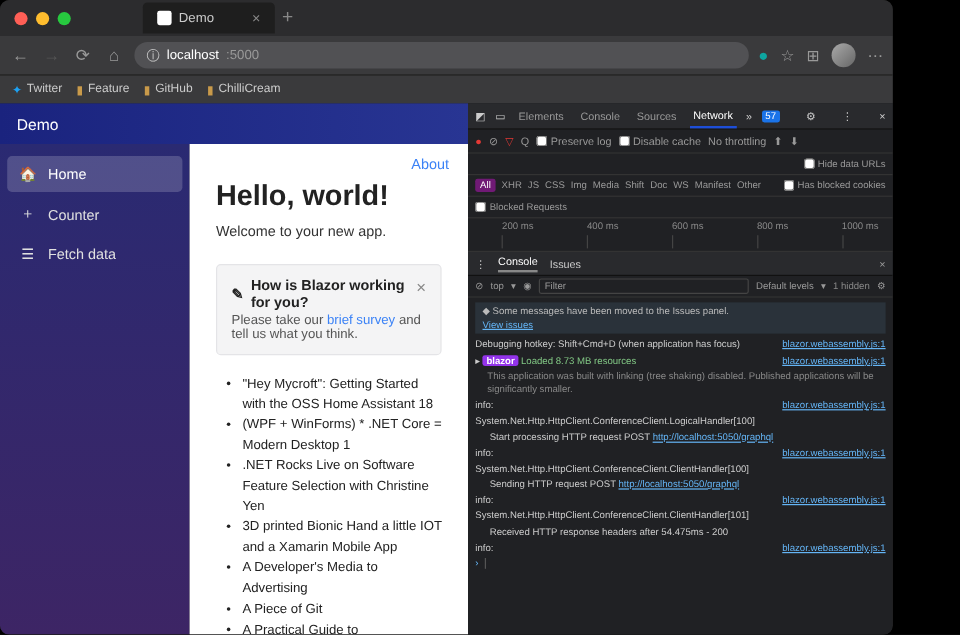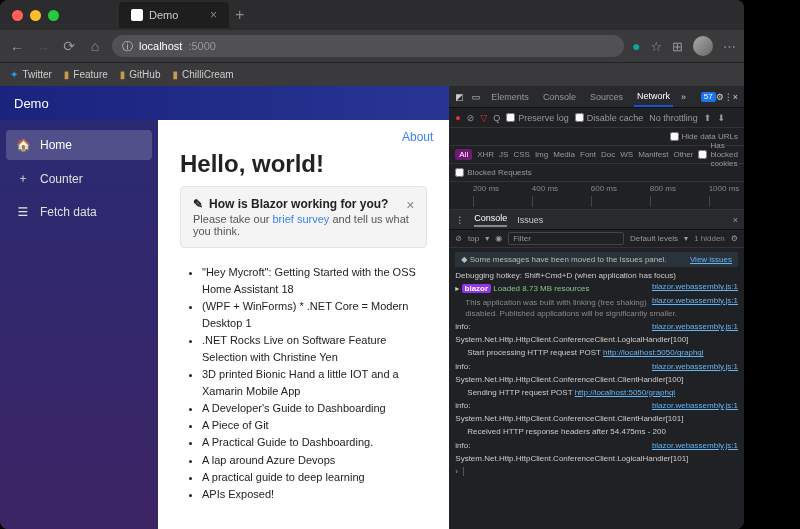--- a/index.html
+++ b/index.html
@@ -46,41 +46,41 @@
 .survey-title { font-size: 12px; font-weight: 600; color: #222; display: flex; align-items: center; gap: 6px; }
 .survey-sub { font-size: 11px; color: #555; margin-top: 2px; }
 .survey-sub a { color: #3b82f6; text-decoration: none; }
 .survey-close { float: right; color: #888; font-size: 14px; }
 ul.posts { list-style: disc; padding-left: 22px; font-size: 11px; color: #222; line-height: 1.55; }
 
 .devtools { flex: 1; background: #202124; display: flex; flex-direction: column; color: #ccc; font-size: 9px; font-family: Menlo, Consolas, monospace; }
 .dt-tabs { height: 22px; background: #292a2d; display: flex; align-items: center; gap: 8px; padding: 0 6px; border-bottom: 1px solid #111; }
 .dt-tab { color: #999; padding: 4px 3px; font-size: 9px; }
 .dt-tab.active { color: #fff; border-bottom: 2px solid #1d4ed8; }
-.dt-gear { margin-left: auto; display: flex; gap: 0; }
+.dt-gear { margin-left: auto; display: flex; gap: 22px; }
 .dt-toolbar { height: 20px; display: flex; align-items: center; padding: 0 6px; gap: 6px; border-bottom: 1px solid #333; font-size: 9px; color: #999; }
 .cb { display: flex; align-items: center; gap: 3px; }
 .cb input { width: 9px; height: 9px; }
 .filter-row { height: 18px; display: flex; align-items: center; padding: 0 6px; gap: 5px; border-bottom: 1px solid #333; font-size: 8px; color: #999; }
 .filter-row .sel { background: #701a75; color: #fff; padding: 1px 4px; border-radius: 2px; }
 .waterfall { height: 28px; border-bottom: 1px solid #333; position: relative; }
 .waterfall .tick { position: absolute; top: 2px; color: #888; font-size: 8px; }
 .waterfall .line { position: absolute; top: 14px; bottom: 2px; width: 1px; background: #444; }
 .console-tabs { height: 20px; background: #292a2d; display: flex; align-items: center; padding: 0 6px; gap: 10px; border-bottom: 1px solid #111; font-size: 9px; }
 .console-tabs .t.active { color: #fff; border-bottom: 2px solid #888; padding-bottom: 2px; }
 .console-tabs .close { margin-left: auto; color: #999; }
 .console-filter { height: 18px; display: flex; align-items: center; padding: 0 6px; gap: 6px; border-bottom: 1px solid #333; font-size: 8px; color: #999; }
 .console-out { flex: 1; overflow: hidden; padding: 4px 6px; font-size: 8px; line-height: 1.4; }
 .cline { margin-bottom: 2px; }
 .clink { color: #64b5f6; text-decoration: underline; }
 .cblazor { background: #9333ea; color: #fff; padding: 0 3px; border-radius: 2px; font-weight: 600; }
 .cgood { color: #81c784; }
 .cwarn { color: #ccc; }
 .cgray { color: #888; }
-.issues-banner { background: #2a323a; color: #bbb; padding: 2px 6px; display: flex; justify-content: space-between; font-size: 8px; margin-bottom: 3px; }
+.issues-banner { background: #2a323a; color: #bbb; padding: 2px 6px; display: flex; justify-content: space-between; font-size: 8px; margin-bottom: 3px; flex-direction: column; }
 .prompt { color: #64b5f6; }
 .badge { background: #1a73e8; color: #fff; font-size: 8px; padding: 0 3px; border-radius: 2px; }
 </style>
 </head>
 <body>
 
 <div class="window">
 
   <div class="titlebar">
     <div class="traffic">
@@ -152,34 +152,35 @@
             </div>
           <div class="nav-item">
               <span class="nav-icon">☰</span>
               <span>Fetch data</span>
             </div>
         </div>
         <div class="content">
           <a class="about">About</a>
           <div class="main-pad">
             <h1>Hello, world!</h1>
+            <div class="sub">Welcome to your new app.</div>
             <div class="survey">
               <span class="survey-close">×</span>
               <div class="survey-title">
                   <span>✎</span>
                   <span>How is Blazor working for you?</span>
                 </div>
               <div class="survey-sub"><span>Please take our </span><a>brief survey</a><span> and tell us what you think.</span></div>
             </div>
             <ul class="posts" id="posts-list">
                 <li>"Hey Mycroft": Getting Started with the OSS Home Assistant 18</li>
                 <li>(WPF + WinForms) * .NET Core = Modern Desktop 1</li>
                 <li>.NET Rocks Live on Software Feature Selection with Christine Yen</li>
                 <li>3D printed Bionic Hand a little IOT and a Xamarin Mobile App</li>
-                <li>A Developer's Guide to Dashboarding</li>
+                <li>A Developer's Media to Advertising</li>
                 <li>A Piece of Git</li>
                 <li>A Practical Guide to Dashboarding.</li>
                 <li>A lap around Azure Devops</li>
                 <li>A practical guide to deep learning</li>
                 <li>APIs Exposed!</li>
               </ul>
           </div>
         </div>
       </div>
     </div>
@@ -225,21 +226,21 @@
             <span>Hide data URLs</span>
           </label>
       </div>
       <div class="filter-row">
         <span class="sel">All</span>
         <span>XHR</span>
         <span>JS</span>
         <span>CSS</span>
         <span>Img</span>
         <span>Media</span>
-        <span>Font</span>
+        <span>Shift</span>
         <span>Doc</span>
         <span>WS</span>
         <span>Manifest</span>
         <span>Other</span>
         <label class="cb" style="margin-left:auto">
             <input type="checkbox" style="">
             <span>Has blocked cookies</span>
           </label>
       </div>
       <div class="filter-row">
@@ -291,19 +292,18 @@
         <div class="cline"><span>info:</span> <span class="clink" style="float:right">blazor.webassembly.js:1</span></div>
         <div class="cline cwarn">System.Net.Http.HttpClient.ConferenceClient.LogicalHandler[100]</div>
         <div class="cline" style="padding-left:12px"><span>Start processing HTTP request POST </span><span class="clink">http://localhost:5050/graphql</span></div>
         <div class="cline"><span>info:</span> <span class="clink" style="float:right">blazor.webassembly.js:1</span></div>
         <div class="cline cwarn">System.Net.Http.HttpClient.ConferenceClient.ClientHandler[100]</div>
         <div class="cline" style="padding-left:12px"><span>Sending HTTP request POST </span><span class="clink">http://localhost:5050/graphql</span></div>
         <div class="cline"><span>info:</span> <span class="clink" style="float:right">blazor.webassembly.js:1</span></div>
         <div class="cline cwarn">System.Net.Http.HttpClient.ConferenceClient.ClientHandler[101]</div>
         <div class="cline" style="padding-left:12px">Received HTTP response headers after 54.475ms - 200</div>
         <div class="cline"><span>info:</span> <span class="clink" style="float:right">blazor.webassembly.js:1</span></div>
-        <div class="cline cwarn">System.Net.Http.HttpClient.ConferenceClient.LogicalHandler[101]</div>
         <div class="cline"><span class="prompt">›</span> <span style="border-left:1px solid #555;margin-left:3px">&nbsp;</span></div>
       </div>
     </div>
 
   </div>
 </div>
 
 </body></html>

